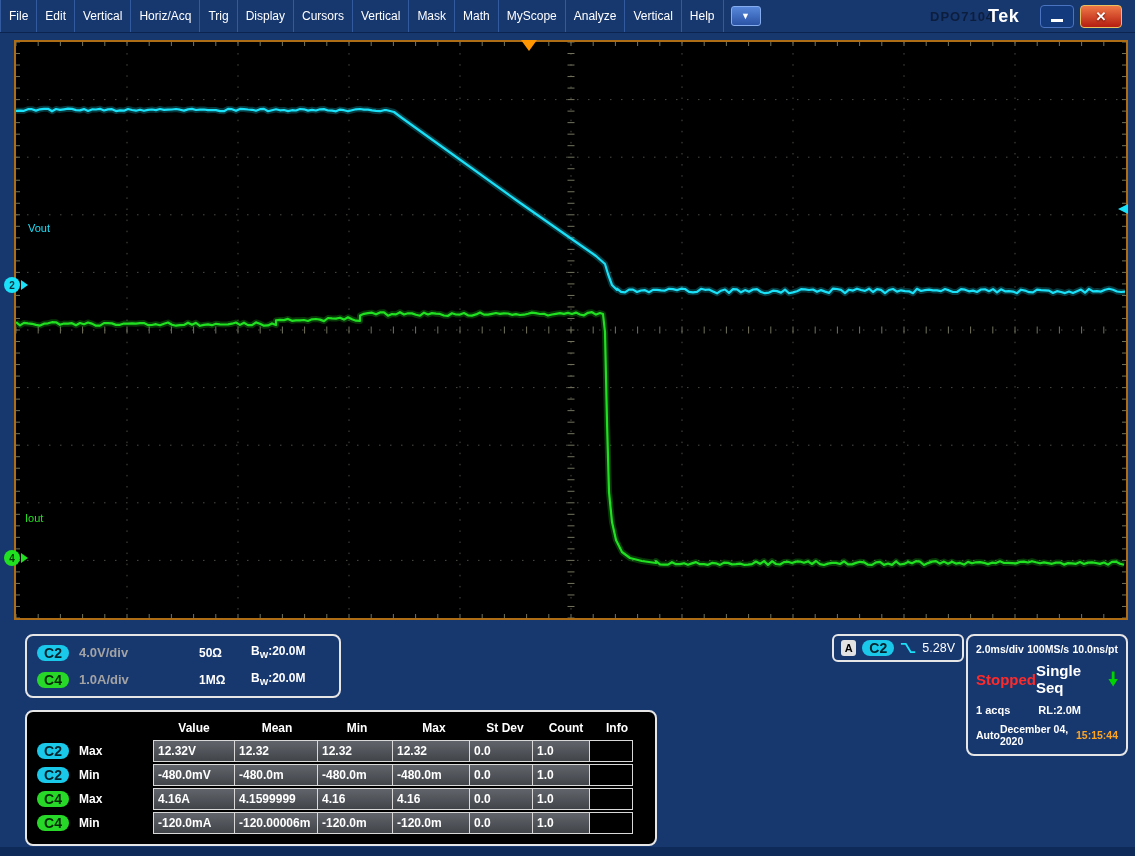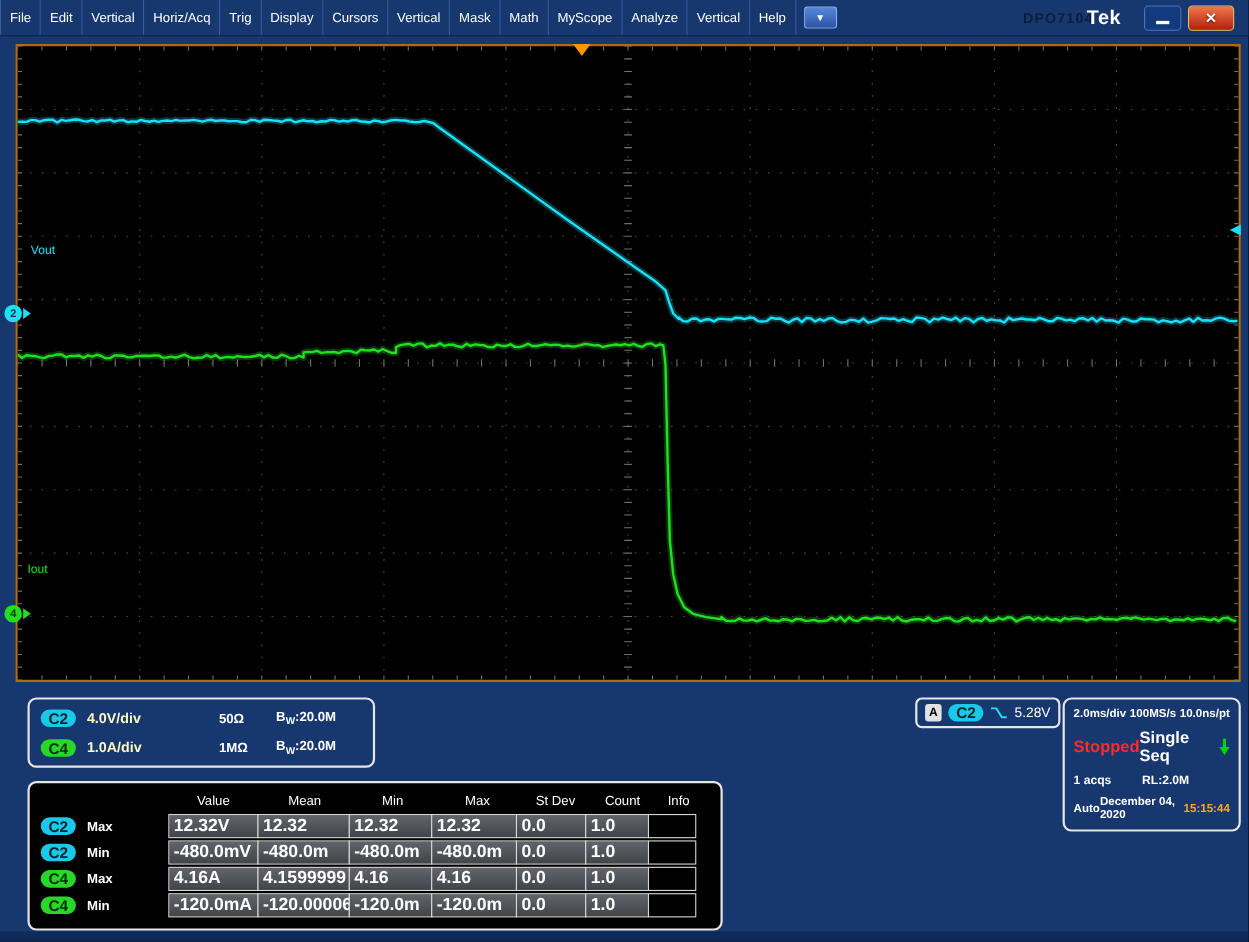--- a/index.html
+++ b/index.html
@@ -59,21 +59,21 @@
   .panel { position:absolute; border:2px solid #e6e6e6; border-radius:8px; }
   .pill { min-width:32px; height:16px; padding:0 4px; border-radius:8px;
     display:flex; align-items:center; justify-content:center;
     font-size:14px; font-weight:bold; }
   .pill.c2 { background:#1ac8ea; color:#00222a; }
   .pill.c4 { background:#28d828; color:#042804; }
 
   .vert-panel { left:25px; top:634px; width:316px; height:64px; padding:8px 10px;
     display:flex; flex-direction:column; justify-content:space-between; }
   .vrow { display:flex; align-items:center; height:17px; }
-  .vrow .scale { margin-left:10px; width:120px; color:#fef9c3; font-weight:bold; font-size:13px; }
+  .vrow .scale { margin-left:10px; width:120px; color:#a3a3a3; font-weight:bold; font-size:13px; }
   .vrow .term  { width:52px; color:#fff; font-weight:bold; font-size:12px; }
   .vrow .bw    { color:#fff; font-weight:bold; font-size:12px; }
   .vrow .bw sub { font-size:9px; }
 
   .trig-panel { left:832px; top:634px; width:132px; height:28px;
     display:flex; align-items:center; padding:0 7px; gap:6px; border-radius:6px; }
   .abadge { width:17px; height:16px; background:#e2e2e2; border-radius:3px; color:#000;
     font-weight:bold; font-size:11px; display:flex; align-items:center; justify-content:center; }
   .trig-level { color:#fff; font-weight:normal; font-size:12.5px; }
 
@@ -84,31 +84,31 @@
   .hrow.r1 { justify-content:space-between; }
   .hrow.r2 { justify-content:space-between; font-size:15px; }
   .hrow.r3 { font-size:11px; }
   .hrow.r3 .rl { margin-left:28px; }
   .hrow.r4 { justify-content:space-between; font-size:10.5px; }
   .status-stopped { color:#ff2a2a; }
   .time-val { color:#ffa520; }
 
   
   .meas-panel { left:25px; top:710px; width:632px; height:136px; background:#000; padding:5px 6px; }
-  .meas-header { display:flex; height:22px; align-items:center; color:#fff; font-weight:normal; font-size:12px; }
+  .meas-header { display:flex; height:22px; align-items:center; color:#fff; font-weight:bold; font-size:12px; }
   .mh-spacer { width:120px; }
   .mh { text-align:center; }
   .w-value{width:82px}.w-mean{width:84px}.w-min{width:76px}.w-max{width:78px}
   .w-stdev{width:64px}.w-count{width:58px}.w-info{width:44px}
   .meas-row { display:flex; height:24px; align-items:center; }
   .meas-label { width:120px; display:flex; align-items:center; gap:10px; padding-left:4px; }
   .stat { color:#fff; font-weight:bold; font-size:12px; }
   .cell { height:22px; border:1px solid #d8d8d8; margin-left:-1px;
     background:linear-gradient(#61656b,#41454a);
-    color:#fff; font-weight:bold; font-size:16px;
+    color:#fff; font-weight:bold; font-size:12px;
     display:flex; align-items:center; padding-left:4px; }
   .cell.first { margin-left:0; }
   .cell.info-cell { background:#000; }
 
   .bottom-strip { position:absolute; left:0; top:847px; width:1135px; height:9px; background:#0d2a58; }
 </style>
 </head>
 <body>
 
 <div class="menubar">

